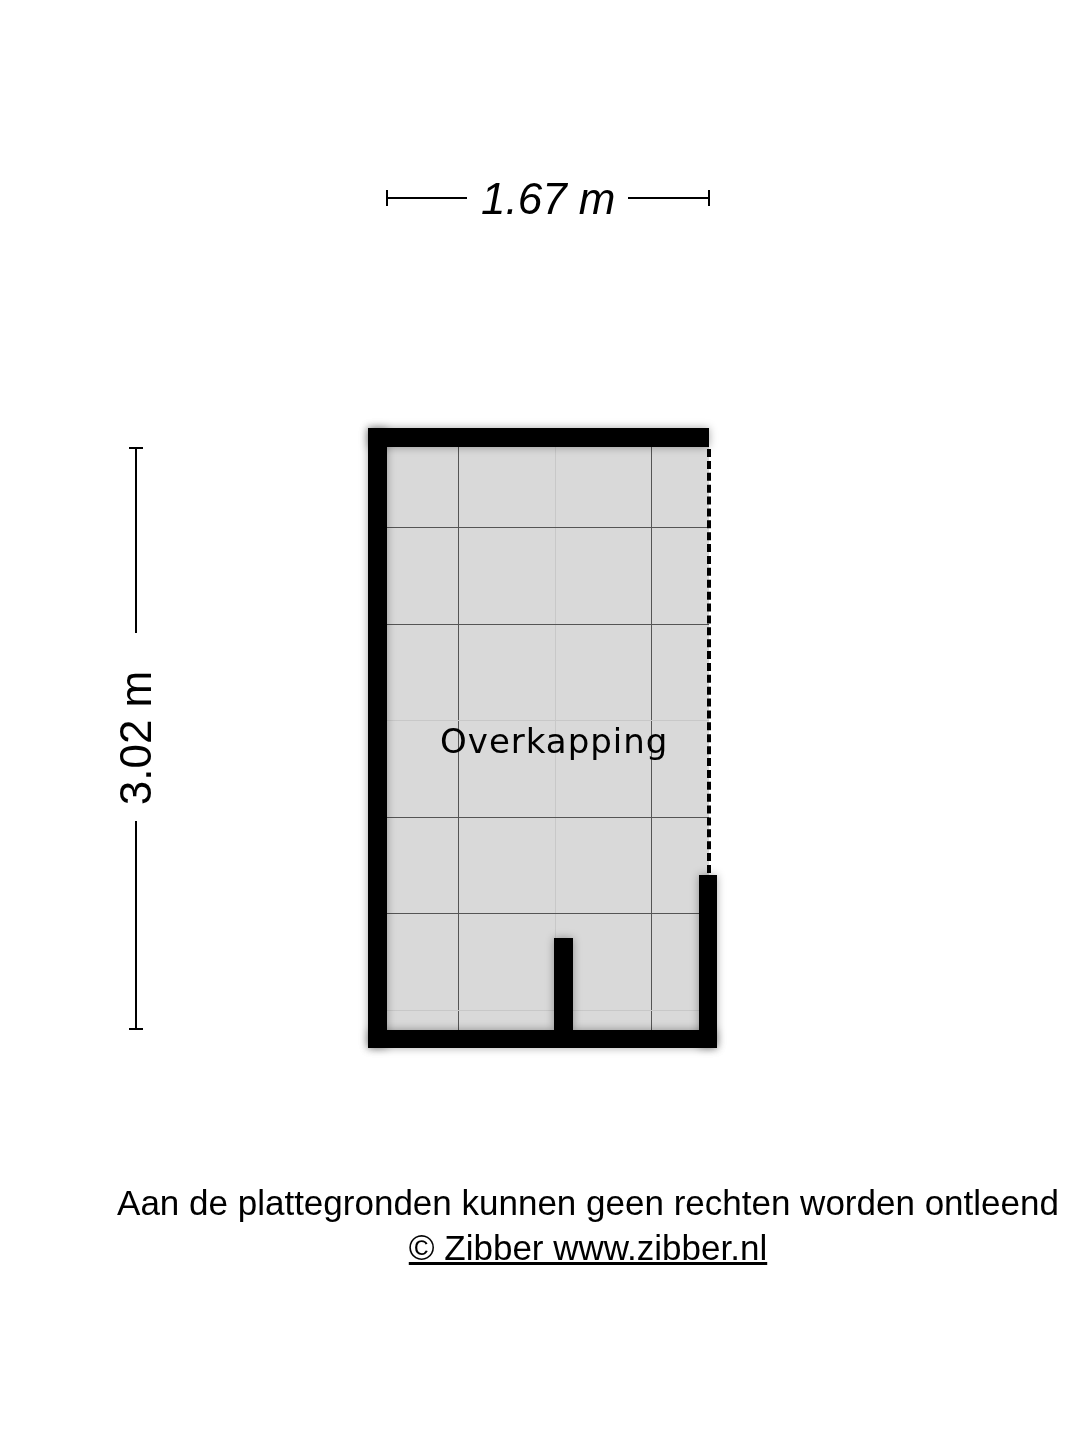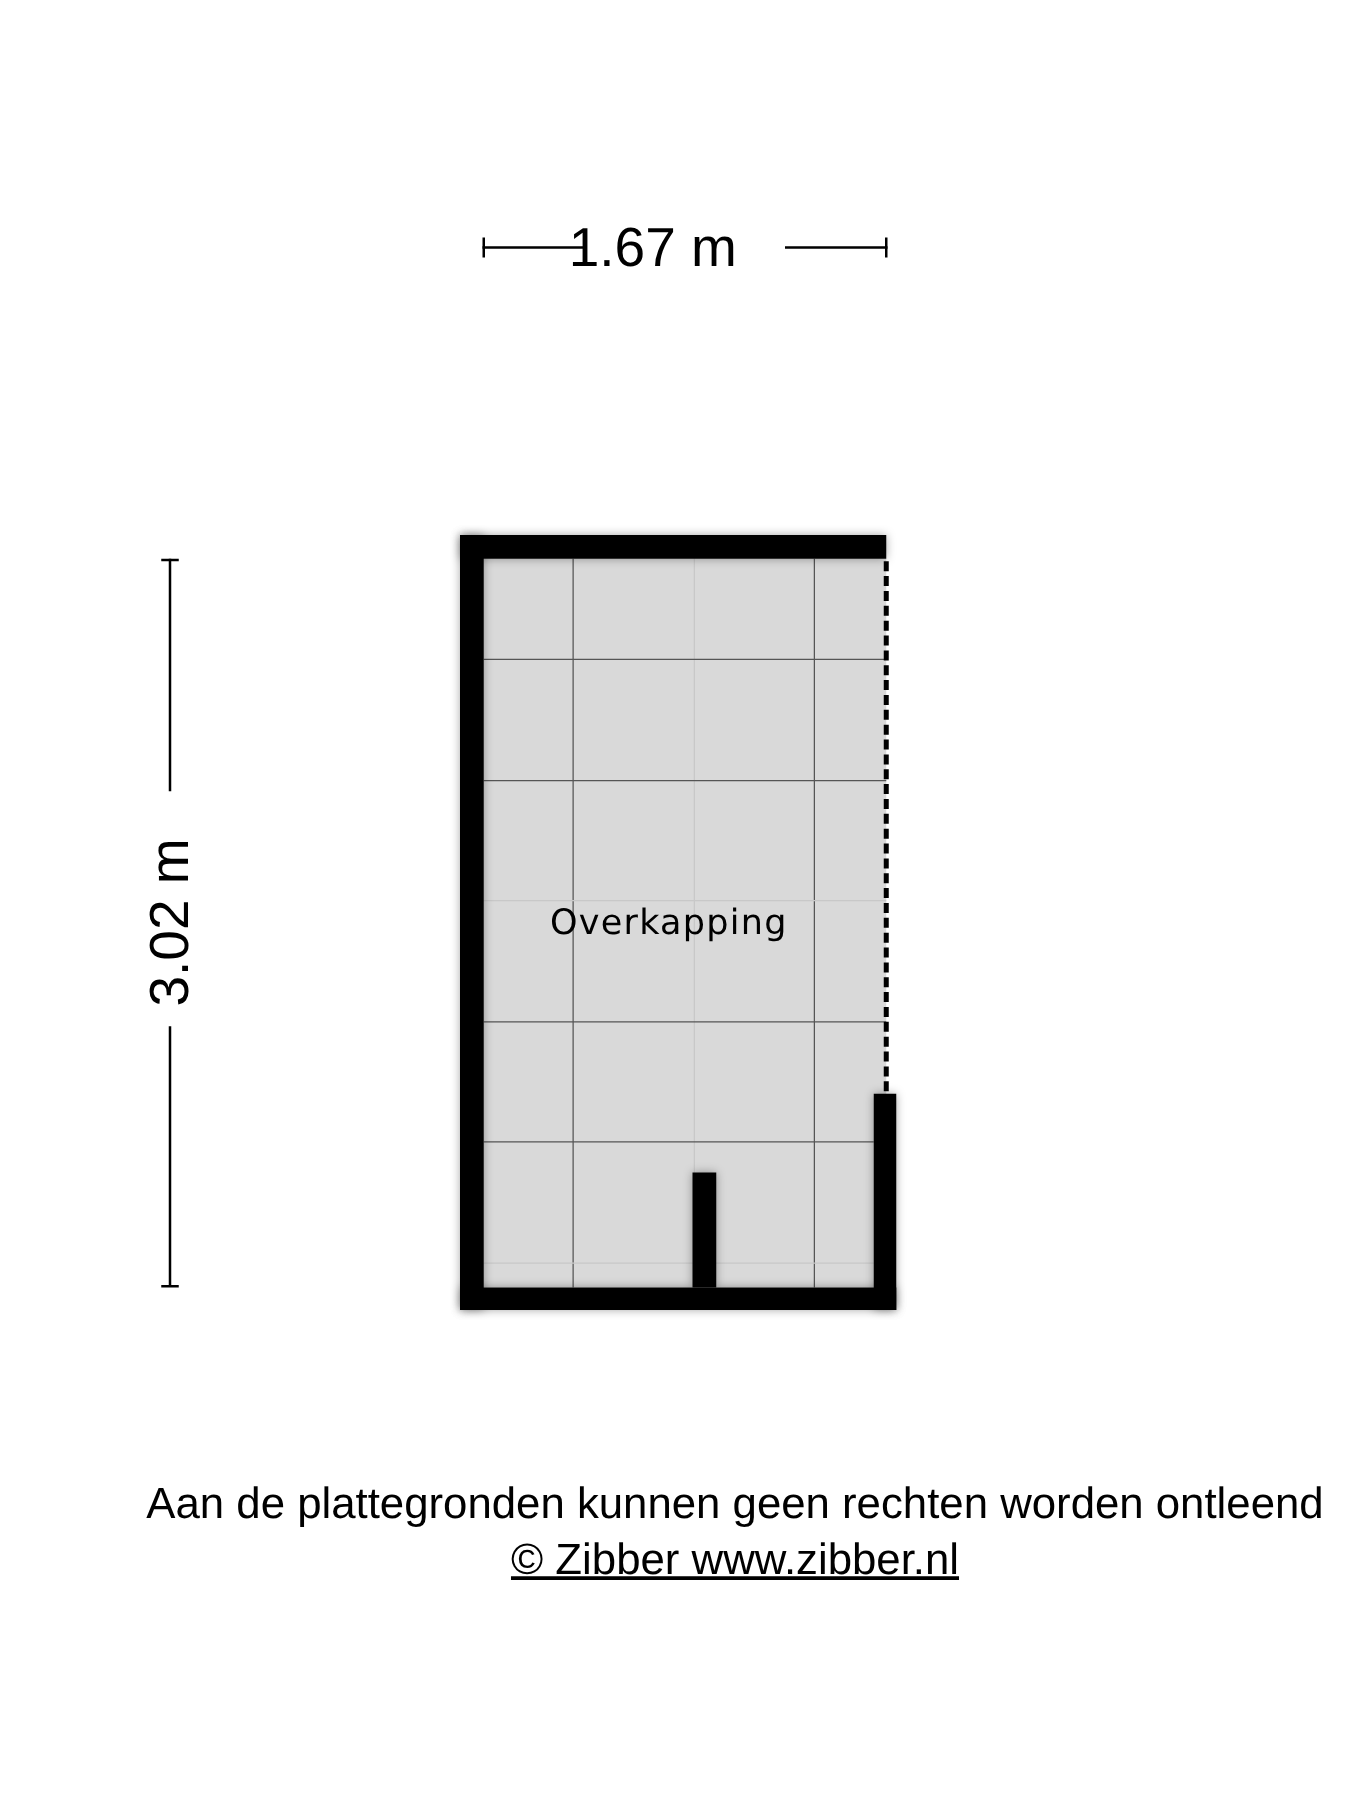--- a/index.html
+++ b/index.html
@@ -8,32 +8,32 @@
     .dim-label { position: absolute; font-size: 44px; line-height: 1; white-space: nowrap; }
     .hline { position: absolute; height: 2px; background: #000; }
     .vline { position: absolute; width: 2px; background: #000; }
     .floor { position: absolute; background: #d9d9d9; }
     .wall { position: absolute; background: #000; box-shadow: 0 0 8px rgba(0,0,0,0.35); }
     .grid-dark-v { position: absolute; width: 1px; background: #555; }
     .grid-dark-h { position: absolute; height: 1px; background: #555; }
     .grid-faint-v { position: absolute; width: 1px; background: #c8c8c8; }
     .grid-faint-h { position: absolute; height: 1px; background: #c8c8c8; }
     .dashed { position: absolute; width: 0; border-left: 4px dashed #000; }
-    .room-label { position: absolute; font-family: "DejaVu Sans", sans-serif; font-size: 28px;
+    .room-label { position: absolute; font-family: "DejaVu Sans", sans-serif; font-size: 34px;
                   letter-spacing: 1px; white-space: nowrap; }
     .footer { position: absolute; left: 0; width: 1080px; text-align: center;
               font-size: 35px; line-height: 1; white-space: nowrap; padding-left: 48px; }
   </style>
 </head>
 <body>
 
 <div>
   <div class="vline" style="left:386px;top:190px;height:16px;"></div>
   <div class="hline" style="left:386px;top:197px;width:81px;"></div>
-  <div class="dim-label" style="left:455px;top:177px;">1.67 m</div>
+  <div class="dim-label" style="left:481px;top:177px;font-style:italic;">1.67 m</div>
   <div class="hline" style="left:628px;top:197px;width:82px;"></div>
   <div class="vline" style="left:708px;top:190px;height:16px;"></div>
 </div>
 
 <div>
   <div class="hline" style="left:129px;top:447px;width:14px;"></div>
   <div class="vline" style="left:135px;top:447px;height:186px;"></div>
   <div class="dim-label" style="left:136px;top:738px;transform:translate(-50%,-50%) rotate(-90deg);">3.02 m</div>
   <div class="vline" style="left:135px;top:821px;height:208px;"></div>
   <div class="hline" style="left:129px;top:1028px;width:14px;"></div>

